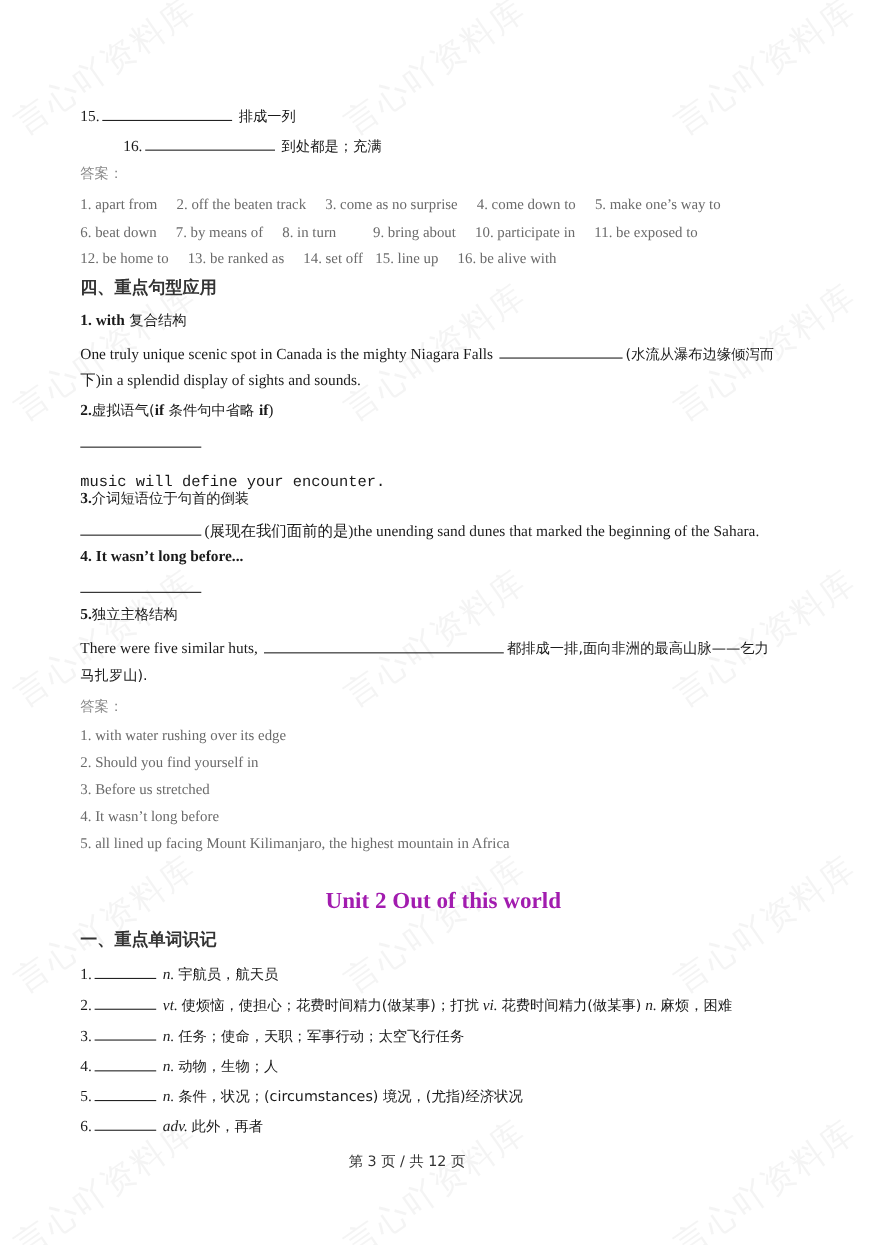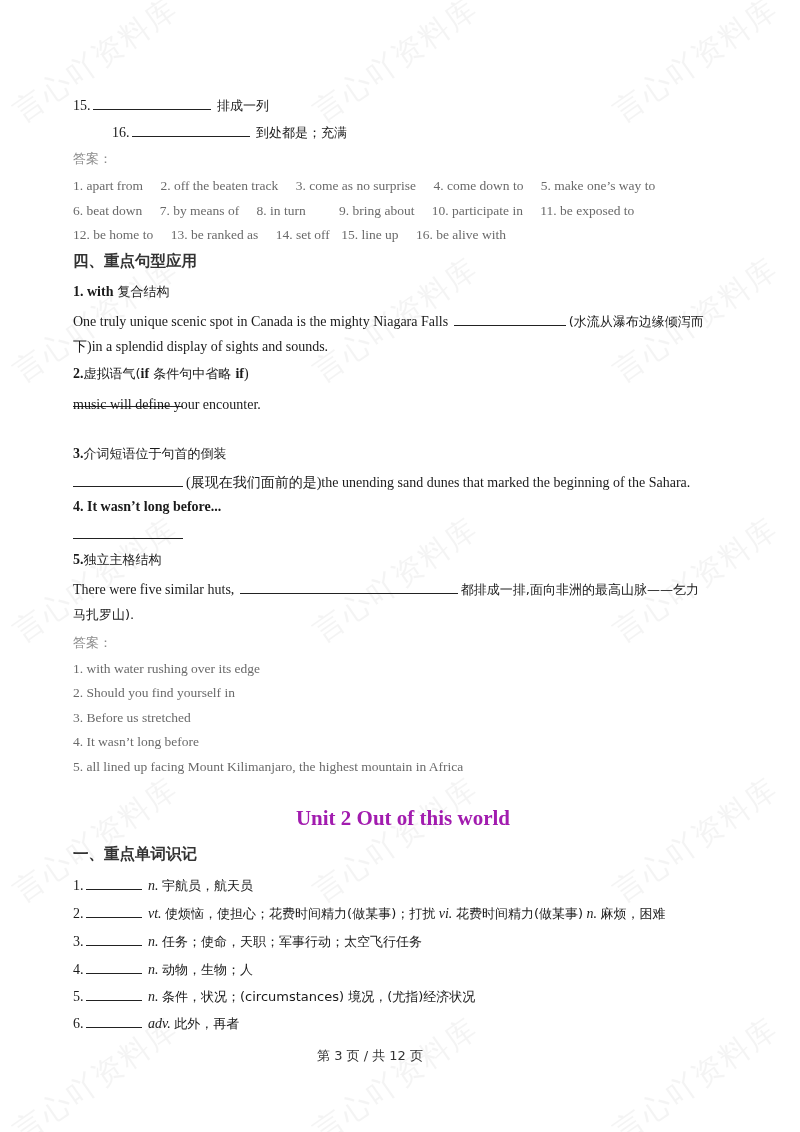--- a/index.html
+++ b/index.html
@@ -160,21 +160,21 @@
     <span>One truly unique scenic spot in Canada is the mighty Niagara Falls </span><span class="blank" style="width:112px;"></span><span class="cn">(水流从瀑布边缘倾泻而</span>
   </div>
   <div class="line" style="top:338px;">下)in a splendid display of sights and sounds.</div>
 
   <div class="line" style="top:365px;">
     <span class="b">2.</span><span class="cn">虚拟语气(</span><span class="b">if</span><span class="cn"> 条件句中省略 </span><span class="b">if</span><span>)</span>
   </div>
   <div class="line" style="top:392px;">
     <span class="blank" style="width:110px;margin-left:0;"></span>
   </div>
-  <div class="line" style="top:396px;">music will define your encounter.</div>
+  <div class="line" style="top:430px;font-family:Liberation Mono, monospace;">music will define your encounter.</div>
 
   <div class="line" style="top:445px;">
     <span class="b">3.</span><span class="cn">介词短语位于句首的倒装</span>
   </div>
   <div class="line" style="top:472px;">
     <span class="blank" style="width:110px;margin-left:0;"></span><span>(展现在我们面前的是)the unending sand dunes that marked the beginning of the Sahara.</span>
   </div>
 
   <div class="line" style="top:498px;">
     <span class="b">4. It wasn’t long before...</span>

